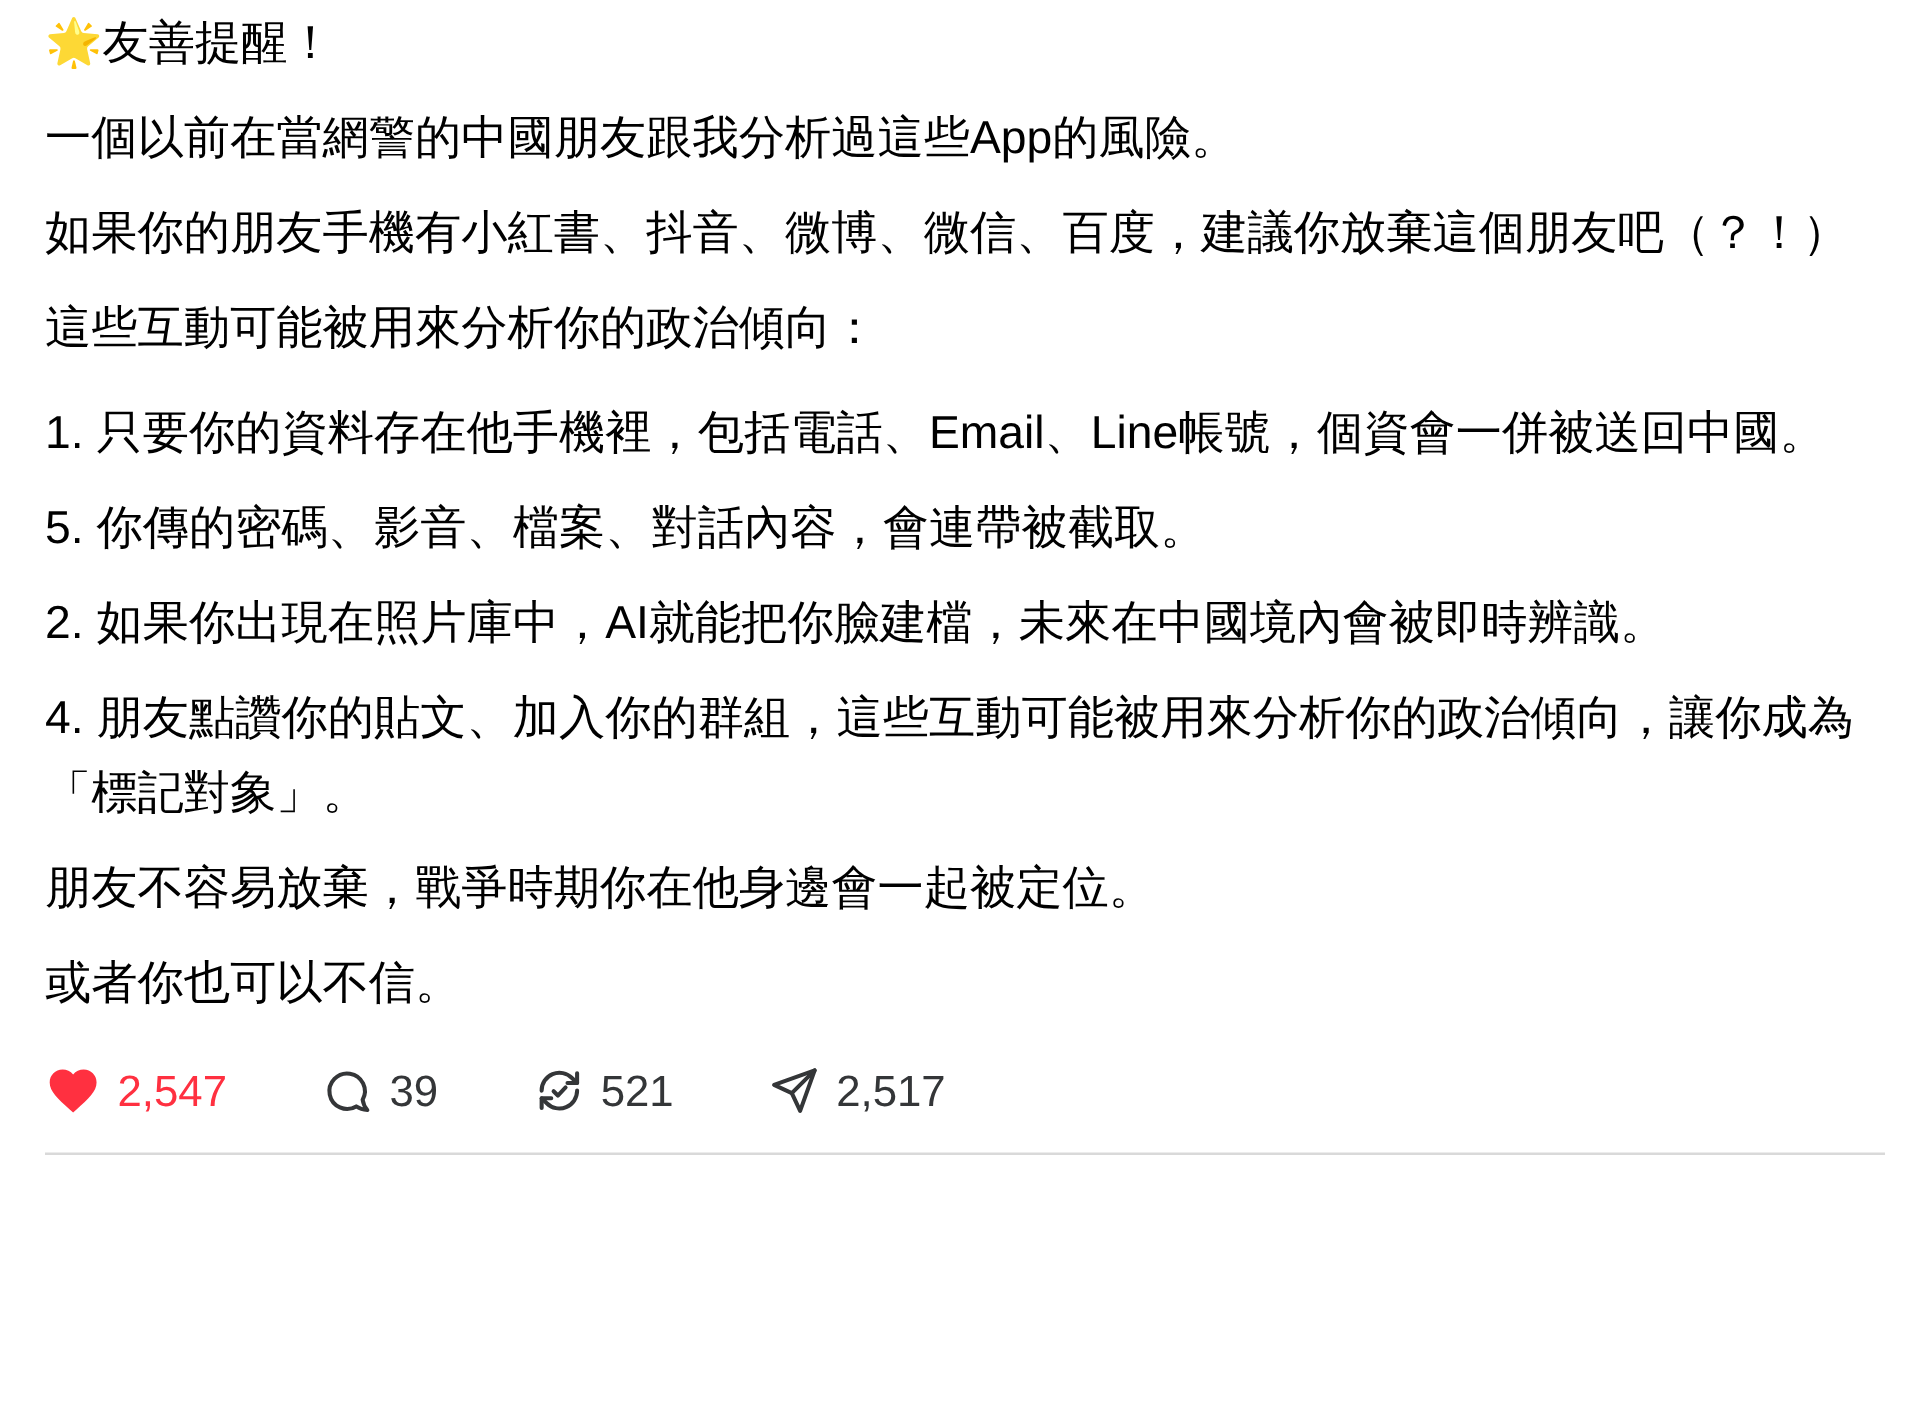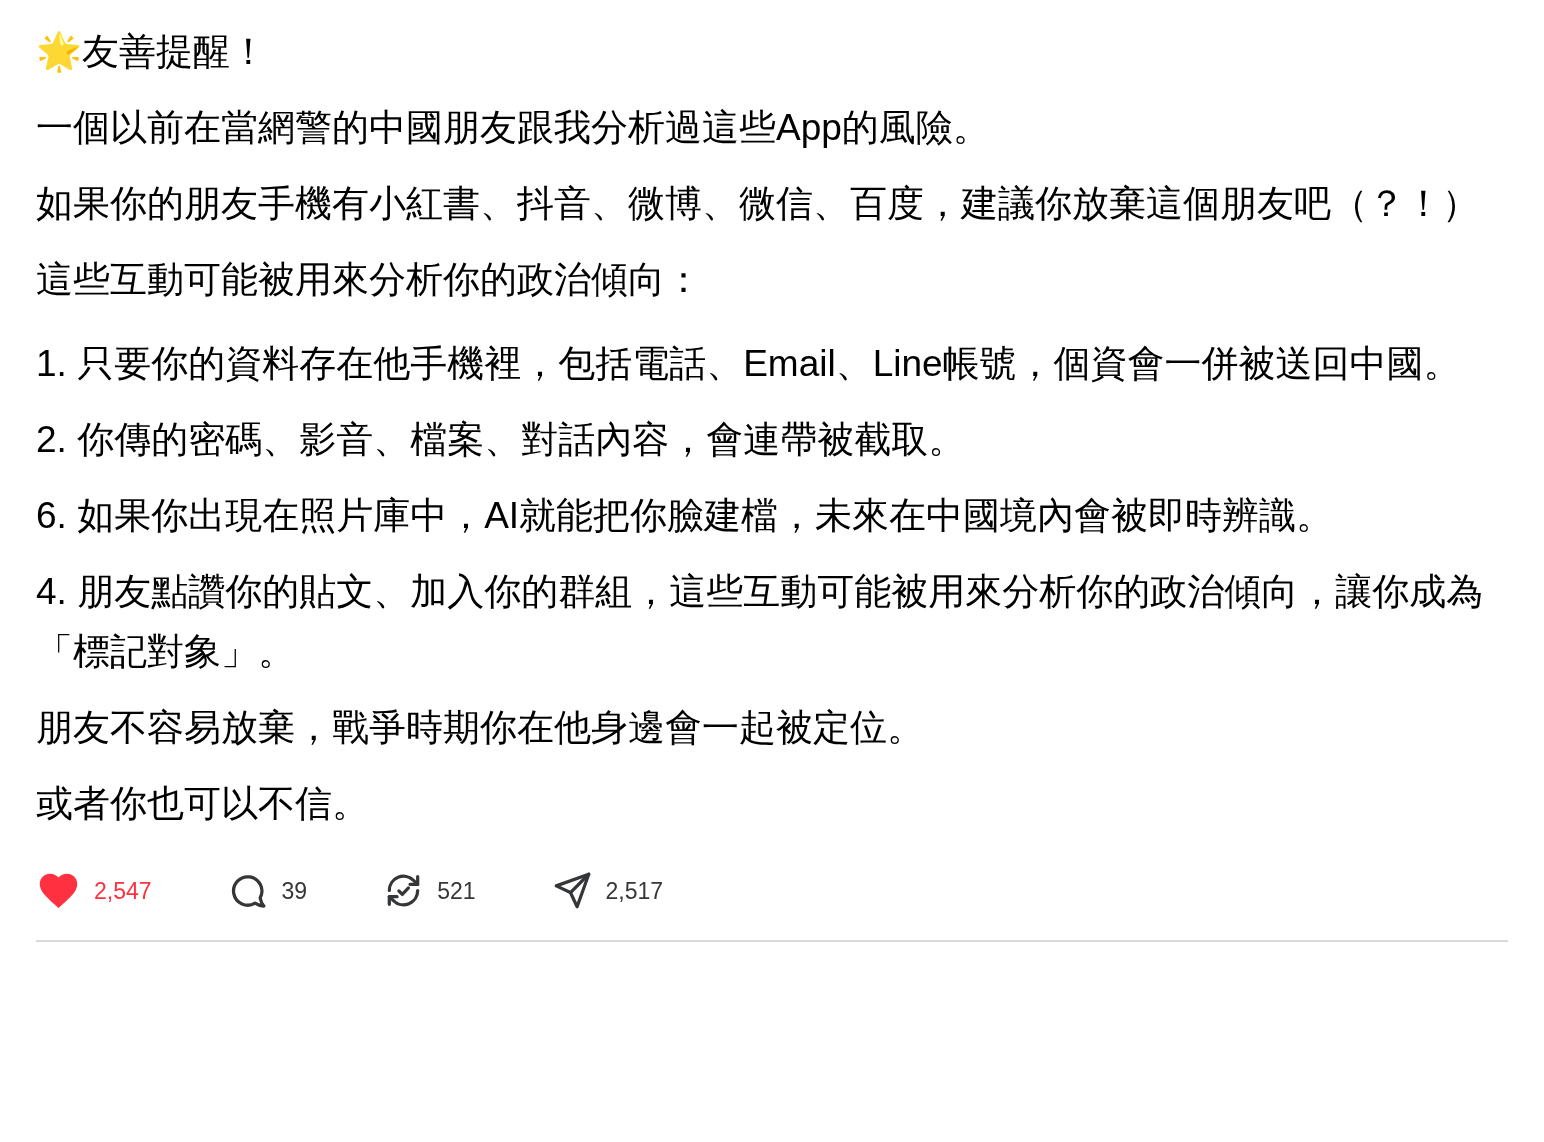--- a/index.html
+++ b/index.html
@@ -13,21 +13,21 @@
   html,body{margin:0;padding:0;}
   body{
     width:1544px;
     height:1142px;
     overflow:hidden;
     background:var(--background);
     font-family:"Liberation Sans","DejaVu Sans",sans-serif;
     color:var(--text);
   }
   .post{
-    padding:22px 36px 0 36px;
+    padding:4px 36px 0 36px;
   }
   .post p{
     margin:0 0 16px 0;
     font-size:37px;
     line-height:60px;
     letter-spacing:0px;
     color:var(--text);
   }
   .post p.gap-above{
     margin-top:24px;
@@ -50,21 +50,21 @@
   }
   .eg .icon{
     display:inline-flex;
     align-items:center;
     justify-content:center;
     color:var(--icon);
   }
   .eg .icon svg{display:block;}
   .eg.like .icon{color:var(--like);}
   .count{
-    font-size:23px;
+    font-size:35px;
     line-height:1;
     color:var(--icon);
     position:relative;
     top:1px;
   }
   .like-count{color:var(--like);}
   hr.divider{
     border:none;
     border-top:2px solid var(--divider);
     margin:27px 0 0 0;
@@ -72,22 +72,22 @@
 </style>
 </head>
 <body>
 
 <div class="post">
   <p>🌟友善提醒！</p>
   <p>一個以前在當網警的中國朋友跟我分析過這些App的風險。</p>
   <p>如果你的朋友手機有小紅書、抖音、微博、微信、百度，建議你放棄這個朋友吧（？！）</p>
   <p>這些互動可能被用來分析你的政治傾向：</p>
   <p class="gap-above">1. 只要你的資料存在他手機裡，包括電話、Email、Line帳號，個資會一併被送回中國。</p>
-  <p>2. 你傳的密碼、影音、檔案、對話內容，會連帶被截取。</p>
-  <p>6. 如果你出現在照片庫中，AI就能把你臉建檔，未來在中國境內會被即時辨識。</p>
+  <p>5. 你傳的密碼、影音、檔案、對話內容，會連帶被截取。</p>
+  <p>2. 如果你出現在照片庫中，AI就能把你臉建檔，未來在中國境內會被即時辨識。</p>
   <p>4. 朋友點讚你的貼文、加入你的群組，這些互動可能被用來分析你的政治傾向，讓你成為「標記對象」。</p>
   <p>朋友不容易放棄，戰爭時期你在他身邊會一起被定位。</p>
   <p>或者你也可以不信。</p>
 
   <div class="engagement">
 
     <button class="eg like">
       <span class="icon">
         <svg width="45" height="45" viewBox="0 0 24 24" fill="currentColor">
           <path d="M12 21.35l-1.45-1.32C5.4 15.36 2 12.28 2 8.5 2 5.42 4.42 3 7.5 3c1.74 0 3.41.81 4.5 2.09C13.09 3.81 14.76 3 16.5 3 19.58 3 22 5.42 22 8.5c0 3.78-3.4 6.86-8.55 11.54L12 21.35z"></path>

